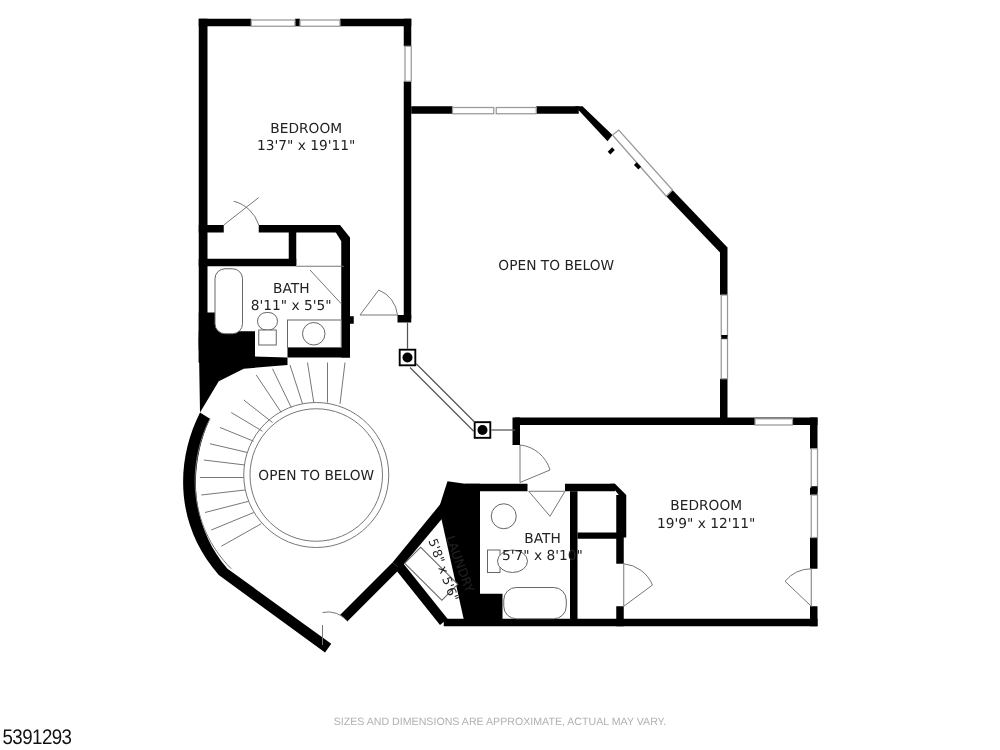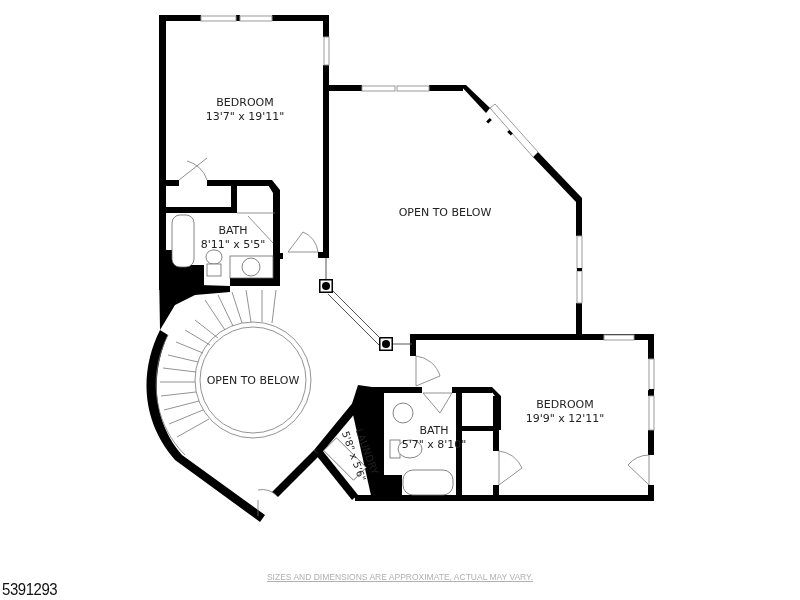--- a/index.html
+++ b/index.html
@@ -1,21 +1,21 @@
 <!DOCTYPE html>
 <html><head>
 <meta charset="utf-8">
 <style>
   html, body { margin:0; padding:0; background:#ffffff; }
   body { width:800px; height:600px; position:relative; overflow:hidden; font-family:"DejaVu Sans", sans-serif; }
   #plan { position:absolute; left:0; top:0; width:800px; height:600px; }
   .room-label { position:absolute; text-align:center; font-size:11px; color:#222; line-height:14px; white-space:nowrap; }
   .room-label span { display:block; }
   .listing-id { position:absolute; left:2px; top:580px; font-family:"Liberation Sans", sans-serif; font-size:17px; color:#111; letter-spacing:-0.5px; transform:scaleX(0.88); transform-origin:left; }
-  .disclaimer { position:absolute; left:0; width:800px; top:572px; text-align:center; font-size:8.5px; color:#b0b0b0; font-family:"Liberation Sans", sans-serif;text-decoration:underline; }
+  .disclaimer { position:absolute; left:0; width:800px; top:572px; text-align:center; font-size:8.5px; color:#b0b0b0; font-family:"Liberation Sans", sans-serif; }
 </style>
 </head>
 <body>
 
 <svg id="plan" viewBox="0 0 800 600" xmlns="http://www.w3.org/2000/svg">
 
   <g fill="#000">
 
     <rect x="159" y="15" width="7" height="265"></rect>
     <rect x="159" y="15" width="42" height="6"></rect>

